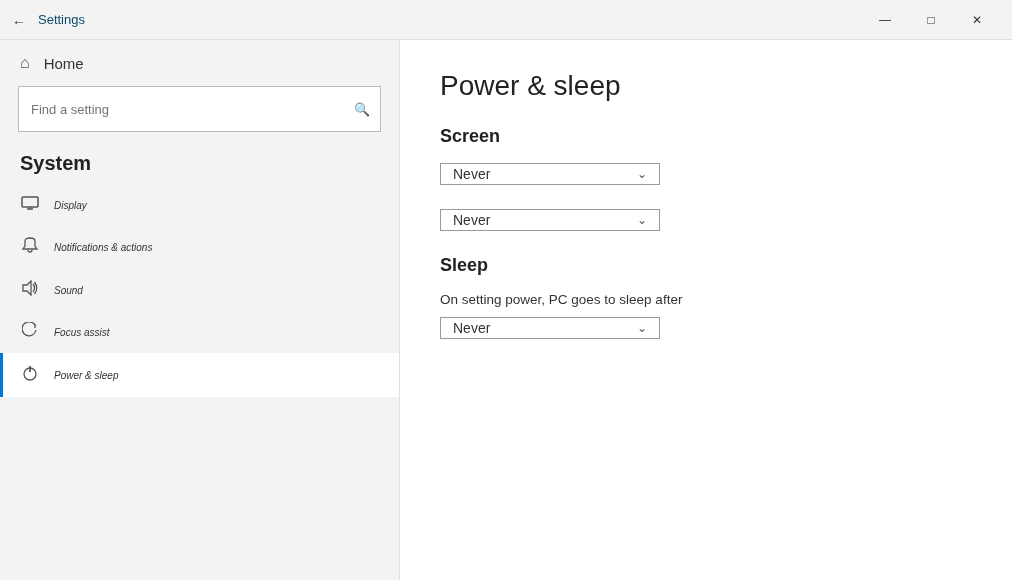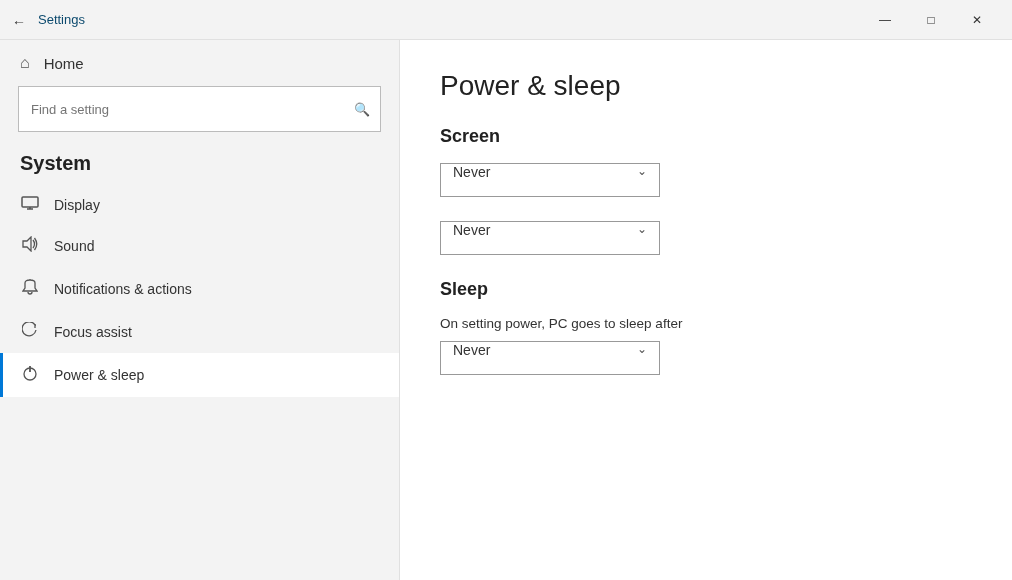--- a/index.html
+++ b/index.html
@@ -116,23 +116,24 @@
       font-size: 20px;
       color: #222;
     }
 
     .sidebar-item {
       display: flex;
       align-items: center;
       padding: 11px 20px;
       cursor: pointer;
       gap: 14px;
-      font-size: 14px;
+      font-size: 10px;
       color: #333;
       position: relative;
+      font-style: italic;
     }
     .sidebar-item.active {
       background: #fff;
     }
     .sidebar-item.active::before {
       content: '';
       position: absolute;
       left: 0;
       top: 0;
       bottom: 0;
@@ -175,24 +176,24 @@
       color: #333;
       margin-bottom: 10px;
     }
 
     .dropdown-wrapper {
       margin-bottom: 24px;
     }
 
     .dropdown {
       display: flex;
-      align-items: flex-start;
+      align-items: center;
       justify-content: space-between;
       width: 220px;
-      height: 34px;
+      height: 22px;
       border: 1px solid #999;
       padding: 0 12px;
       cursor: pointer;
       background: #fff;
       font-size: 14px;
       color: #333;
     }
     .dropdown-arrow {
       font-size: 12px;
       color: #555;
@@ -246,37 +247,37 @@
           <rect x="1" y="1" width="16" height="10" rx="1" stroke="#555" stroke-width="1.5" fill="none"></rect>
           <line x1="6" y1="13" x2="12" y2="13" stroke="#555" stroke-width="1.5"></line>
           <line x1="9" y1="11" x2="9" y2="13" stroke="#555" stroke-width="1.5"></line>
         </svg>
       </span>
       <span>Display</span>
     </div>
 
     <div class="sidebar-item">
       <span class="sidebar-item-icon">
+        <svg width="16" height="18" viewBox="0 0 16 18" fill="none">
+          <path d="M8,1 Q8,1 8,2 M3,5 Q3,2 8,2 Q13,2 13,5 L13,10 L15,13 L1,13 L3,10 Z" stroke="#555" stroke-width="1.3" fill="none"></path>
+          <path d="M6,14 Q6,16 8,16 Q10,16 10,14" stroke="#555" stroke-width="1.3" fill="none"></path>
+        </svg>
+      </span>
+      <span>Notifications &amp; actions</span>
+    </div>
+
+    <div class="sidebar-item">
+      <span class="sidebar-item-icon">
         <svg width="18" height="16" viewBox="0 0 18 16" fill="none">
           <polygon points="2,5 6,5 10,1 10,15 6,11 2,11" stroke="#555" stroke-width="1.3" fill="none"></polygon>
           <path d="M12,4 Q15,8 12,12" stroke="#555" stroke-width="1.3" fill="none"></path>
           <path d="M13.5,2 Q18,8 13.5,14" stroke="#555" stroke-width="1.3" fill="none"></path>
         </svg>
       </span>
       <span>Sound</span>
-    </div>
-
-    <div class="sidebar-item">
-      <span class="sidebar-item-icon">
-        <svg width="16" height="18" viewBox="0 0 16 18" fill="none">
-          <path d="M8,1 Q8,1 8,2 M3,5 Q3,2 8,2 Q13,2 13,5 L13,10 L15,13 L1,13 L3,10 Z" stroke="#555" stroke-width="1.3" fill="none"></path>
-          <path d="M6,14 Q6,16 8,16 Q10,16 10,14" stroke="#555" stroke-width="1.3" fill="none"></path>
-        </svg>
-      </span>
-      <span>Notifications &amp; actions</span>
     </div>
 
     <div class="sidebar-item">
       <span class="sidebar-item-icon">
         <svg width="16" height="16" viewBox="0 0 16 16" fill="none">
           <path d="M13,3 A7,7 0 1,0 14,8" stroke="#555" stroke-width="1.3" fill="none"></path>
           <path d="M14,3 L13,3 L13,6" stroke="#555" stroke-width="1.3" fill="none"></path>
         </svg>
       </span>
       <span>Focus assist</span>

